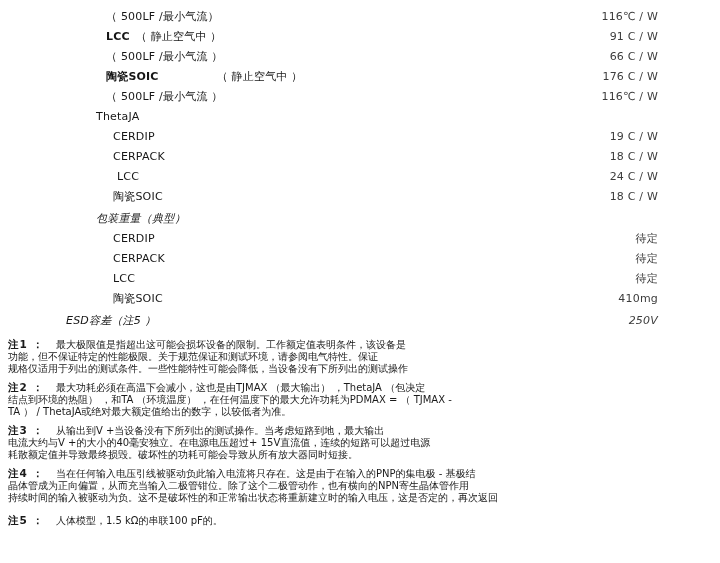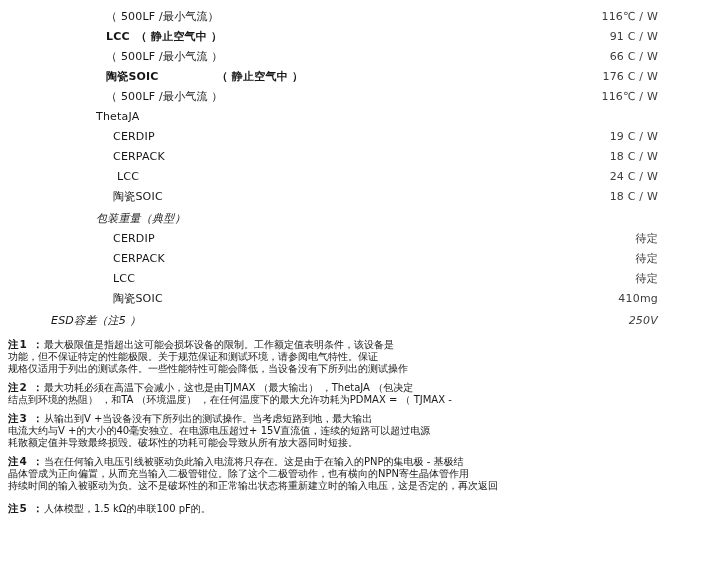--- a/index.html
+++ b/index.html
@@ -13,37 +13,37 @@
 
   
   .spec-table { padding-top:6px; }
   .row {
     display:flex; align-items:center; height:20px;
     padding-right:62px; font-size:11px; color:#161616;
     letter-spacing:0.2px;
   }
   .row .value { margin-left:auto; color:#3c3c3c; white-space:pre; }
   .label { white-space:pre;text-align:center; }
-  .sublabel { white-space:pre;font-weight:bold; }
+  .sublabel { white-space:pre; }
   .bold { font-weight:bold; }
   .gap-sm { margin-left:6px; }
   .gap-lg { margin-left:58px; }
-  .ind-0 { padding-left:51px; }
+  .ind-0 { padding-left:66px; }
   .ind-1 { padding-left:96px; }
   .ind-2 { padding-left:106px; }
   .ind-3 { padding-left:113px; }
   .ind-4 { padding-left:117px; }
   .section-gap { margin-top:2px;font-style:italic; }
 
   
   .notes { padding:8px 8px 0 8px; font-size:10px; line-height:12px; color:#1a1a1a; }
   .note { margin-bottom:6px; }
   .note.extra-space { margin-top:10px; }
   .note-line { white-space:pre; }
-  .note-label { font-weight:bold; font-size:10.5px; letter-spacing:1px; }
+  .note-label { font-weight:bold; font-size:10.5px; margin-right:12px; letter-spacing:1px; }
 </style>
 </head>
 <body>
 
 <div class="page">
   <div class="spec-table" id="spec-table">
   <div class="row ind-2">
     <span class="label">（ 500LF /最小气流）</span>
 
     <span class="value">116℃ / W</span>
@@ -142,20 +142,21 @@
   <div class="notes" id="notes">
   <div class="note">
         <div class="note-line"><b class="note-label">注1 ：</b><span>最大极限值是指超出这可能会损坏设备的限制。工作额定值表明条件，该设备是</span></div>
         <div class="note-line">功能，但不保证特定的性能极限。关于规范保证和测试环境，请参阅电气特性。保证</div>
         <div class="note-line">规格仅适用于列出的测试条件。一些性能特性可能会降低，当设备没有下所列出的测试操作</div>
       </div>
 
   <div class="note">
         <div class="note-line"><b class="note-label">注2 ：</b><span>最大功耗必须在高温下会减小，这也是由TJMAX （最大输出） ，ThetaJA （包决定</span></div>
         <div class="note-line">结点到环境的热阻） ，和TA （环境温度） ，在任何温度下的最大允许功耗为PDMAX = （ TJMAX -</div>
+        <div class="note-line">TA ） / ThetaJA或绝对最大额定值给出的数字，以较低者为准。</div>
       </div>
 
   <div class="note">
         <div class="note-line"><b class="note-label">注3 ：</b><span>从输出到V +当设备没有下所列出的测试操作。当考虑短路到地，最大输出</span></div>
         <div class="note-line">电流大约与V +的大小的40毫安独立。在电源电压超过+ 15V直流值，连续的短路可以超过电源</div>
         <div class="note-line">耗散额定值并导致最终损毁。破坏性的功耗可能会导致从所有放大器同时短接。</div>
       </div>
 
   <div class="note">
         <div class="note-line"><b class="note-label">注4 ：</b><span>当在任何输入电压引线被驱动负此输入电流将只存在。这是由于在输入的PNP的集电极 - 基极结</span></div>

